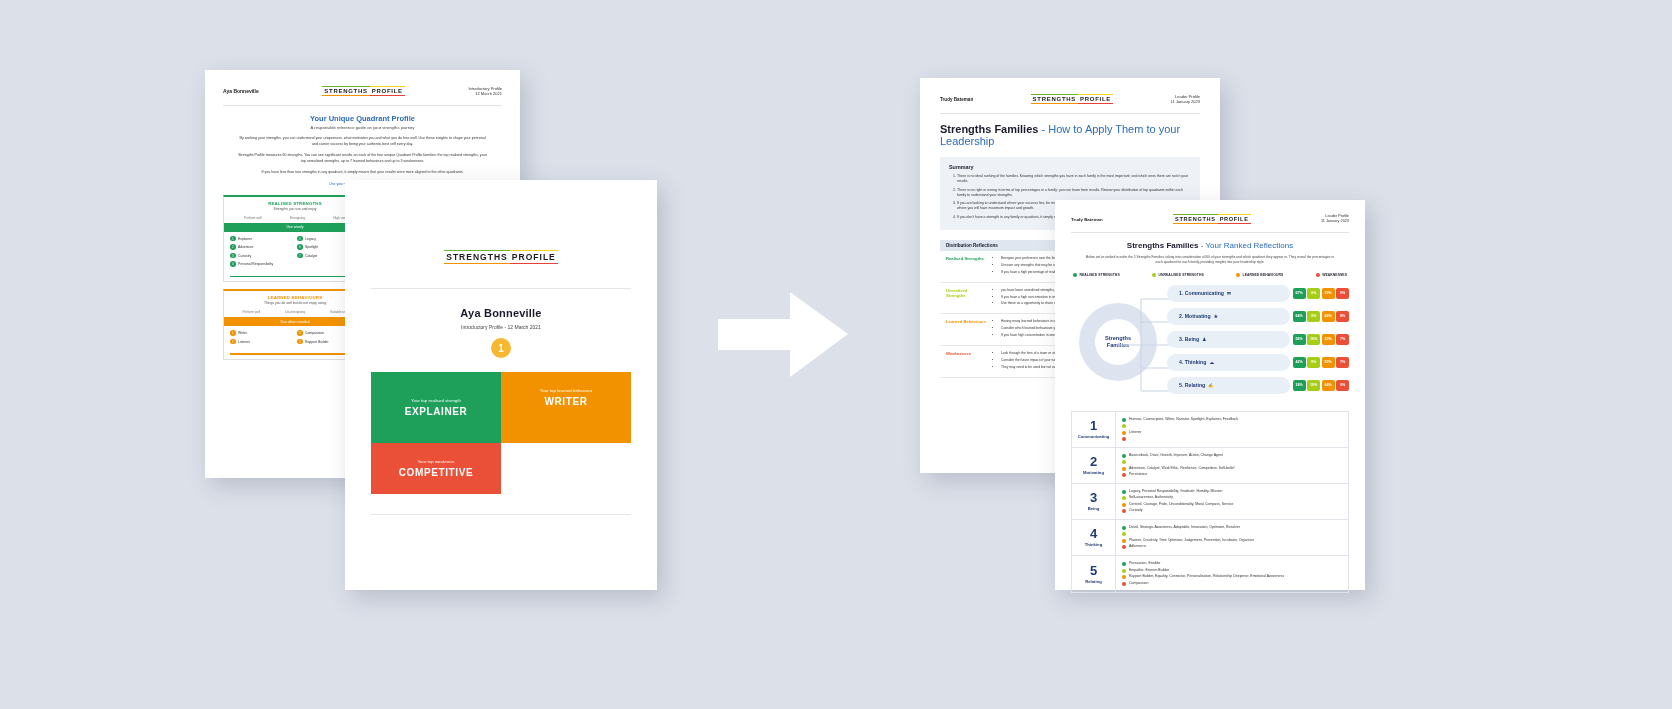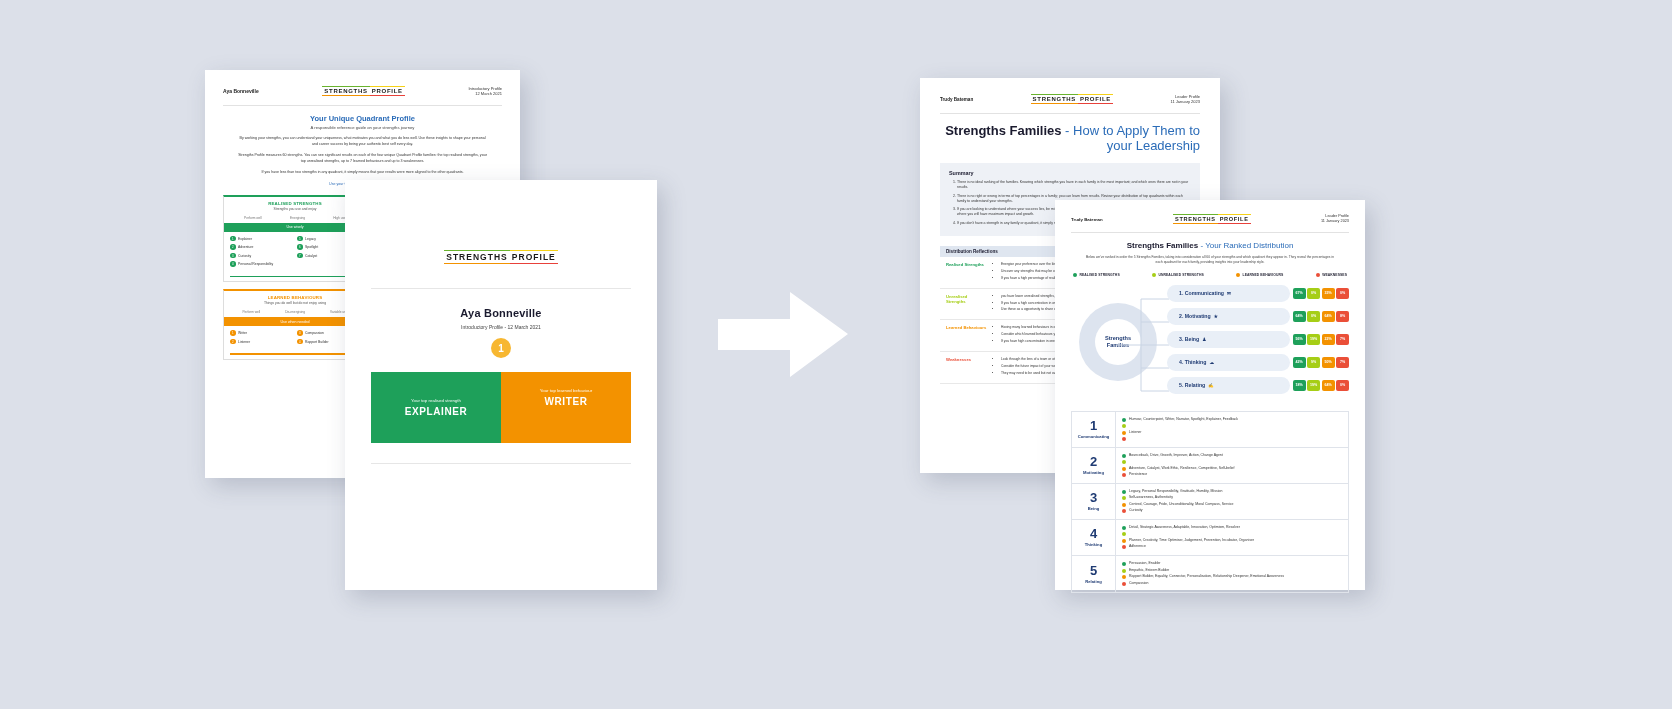--- a/index.html
+++ b/index.html
@@ -87,21 +87,21 @@
   .q.learned    { background:#f39200; }
   .q.weakness   { background:#ea4f38; }
   .c-rule2 { height:1px; background:#e6e6e6; margin-top:20px; }
 
   
   #sheet-rback { left:920px; top:78px; width:300px; height:395px; padding:14px 20px; }
   #sheet-rback .doc-name { font-size:4.6px; }
   #sheet-rback .doc-meta { font-size:4px; }
   #sheet-rback .logo { font-size:6px; }
   #sheet-rback .rule { margin:7px 0 9px; }
-  .rb-title { text-align:right; font-size:13px; font-weight:700; color:#1a1a2e; }
+  .rb-title { text-align:left; font-size:11px; font-weight:700; color:#1a1a2e; }
   .rb-title em { font-style:normal; color:#2b6cb8; font-weight:400; }
   .rb-box { background:#eef1f6; margin-top:10px; padding:7px 9px; }
   .rb-box h4 { font-size:5.4px; color:#1a1a2e; margin-bottom:4px; }
   .rb-box ol { margin-left:8px; }
   .rb-box li { font-size:3.5px; color:#333; line-height:1.5; margin-bottom:3px; }
   .rb-refl { margin-top:10px; }
   .rb-refl-h { background:#dfe6f0; font-size:4.6px; font-weight:700; color:#1a1a2e; padding:3px 6px; }
   .rb-rows { display:flex; flex-direction:column; }
   .rb-row { display:flex; gap:6px; border-bottom:1px solid #e8e8e8; padding:5px 6px; }
   .rb-row .cat { width:42px; flex:0 0 42px; font-size:4.2px; font-weight:700; line-height:1.3; }
@@ -284,20 +284,24 @@
     <div class="c-badge">1</div>
     <div class="quad">
       <div class="q realised tall">
         <div class="lbl">Your top realised strength</div>
         <div class="val">EXPLAINER</div>
       </div>
       <div class="q learned">
         <div class="lbl">Your top learned behaviour</div>
         <div class="val">WRITER</div>
       </div>
+      <div class="q weakness">
+        <div class="lbl">Your top weakness</div>
+        <div class="val">COMPETITIVE</div>
+      </div>
     </div>
     <div class="c-rule2"></div>
   </div>
 
   <svg id="arrow" viewBox="0 0 130 105">
     <polygon points="0,37 72,37 72,10 130,52 72,95 72,68 0,68" fill="#ffffff"></polygon>
   </svg>
 
   <div class="sheet" id="sheet-rback">
     <div class="doc-head">
@@ -370,21 +374,21 @@
         <span class="lhalf">STRENGTHS</span>
           <span class="rhalf">PROFILE</span>
       </div>
       <div class="doc-meta">
         <div>Leader Profile</div>
         <div>11 January 2023</div>
       </div>
     </div>
     <div class="rule"></div>
     <div class="rf-title">
-      <span>Strengths Families</span><em> - Your Ranked Distribution</em>
+      <span>Strengths Families</span><em> - Your Ranked Reflections</em>
     </div>
     <div class="rf-intro">Below we've ranked in order the 5 Strengths Families, taking into consideration all 60 of your strengths and which quadrant they appear in. They reveal the percentages in each quadrant for each family, providing insights into your leadership style.</div>
 
     <div class="rf-legend">
       <div class="item">
           <span class="dot realised"></span>
           <span>REALISED STRENGTHS</span>
         </div>
       <div class="item">
           <span class="dot unrealised"></span>

